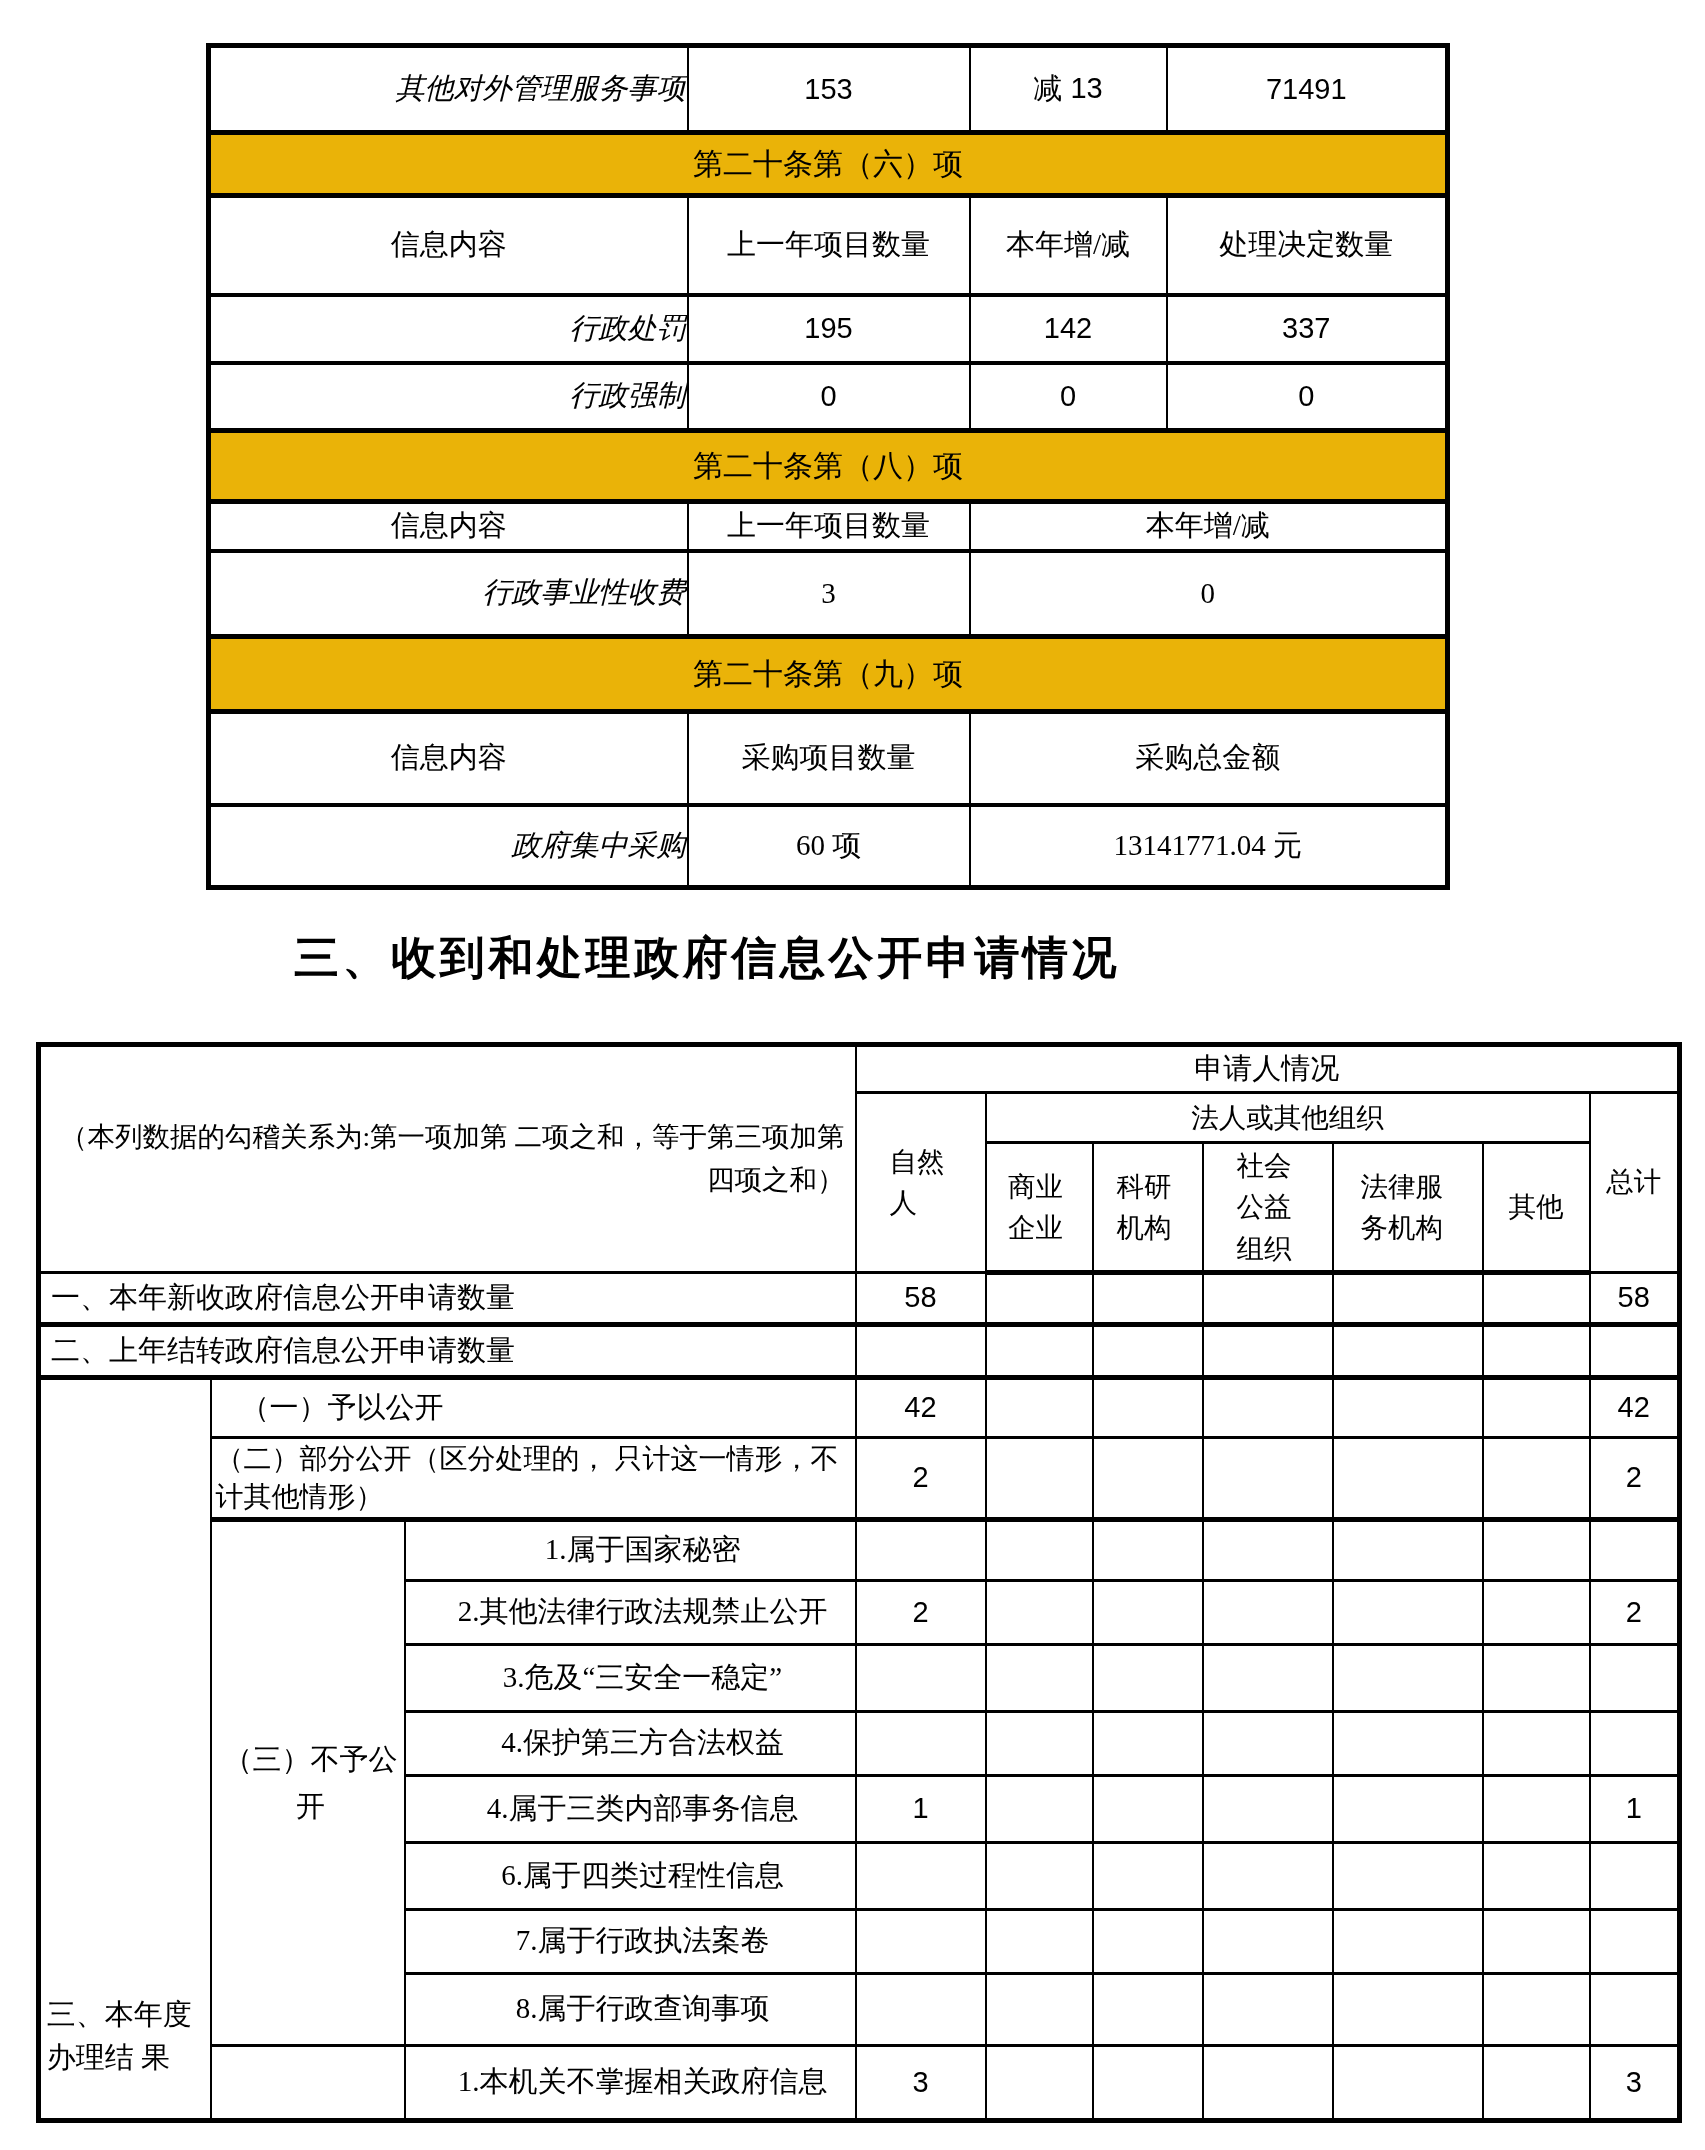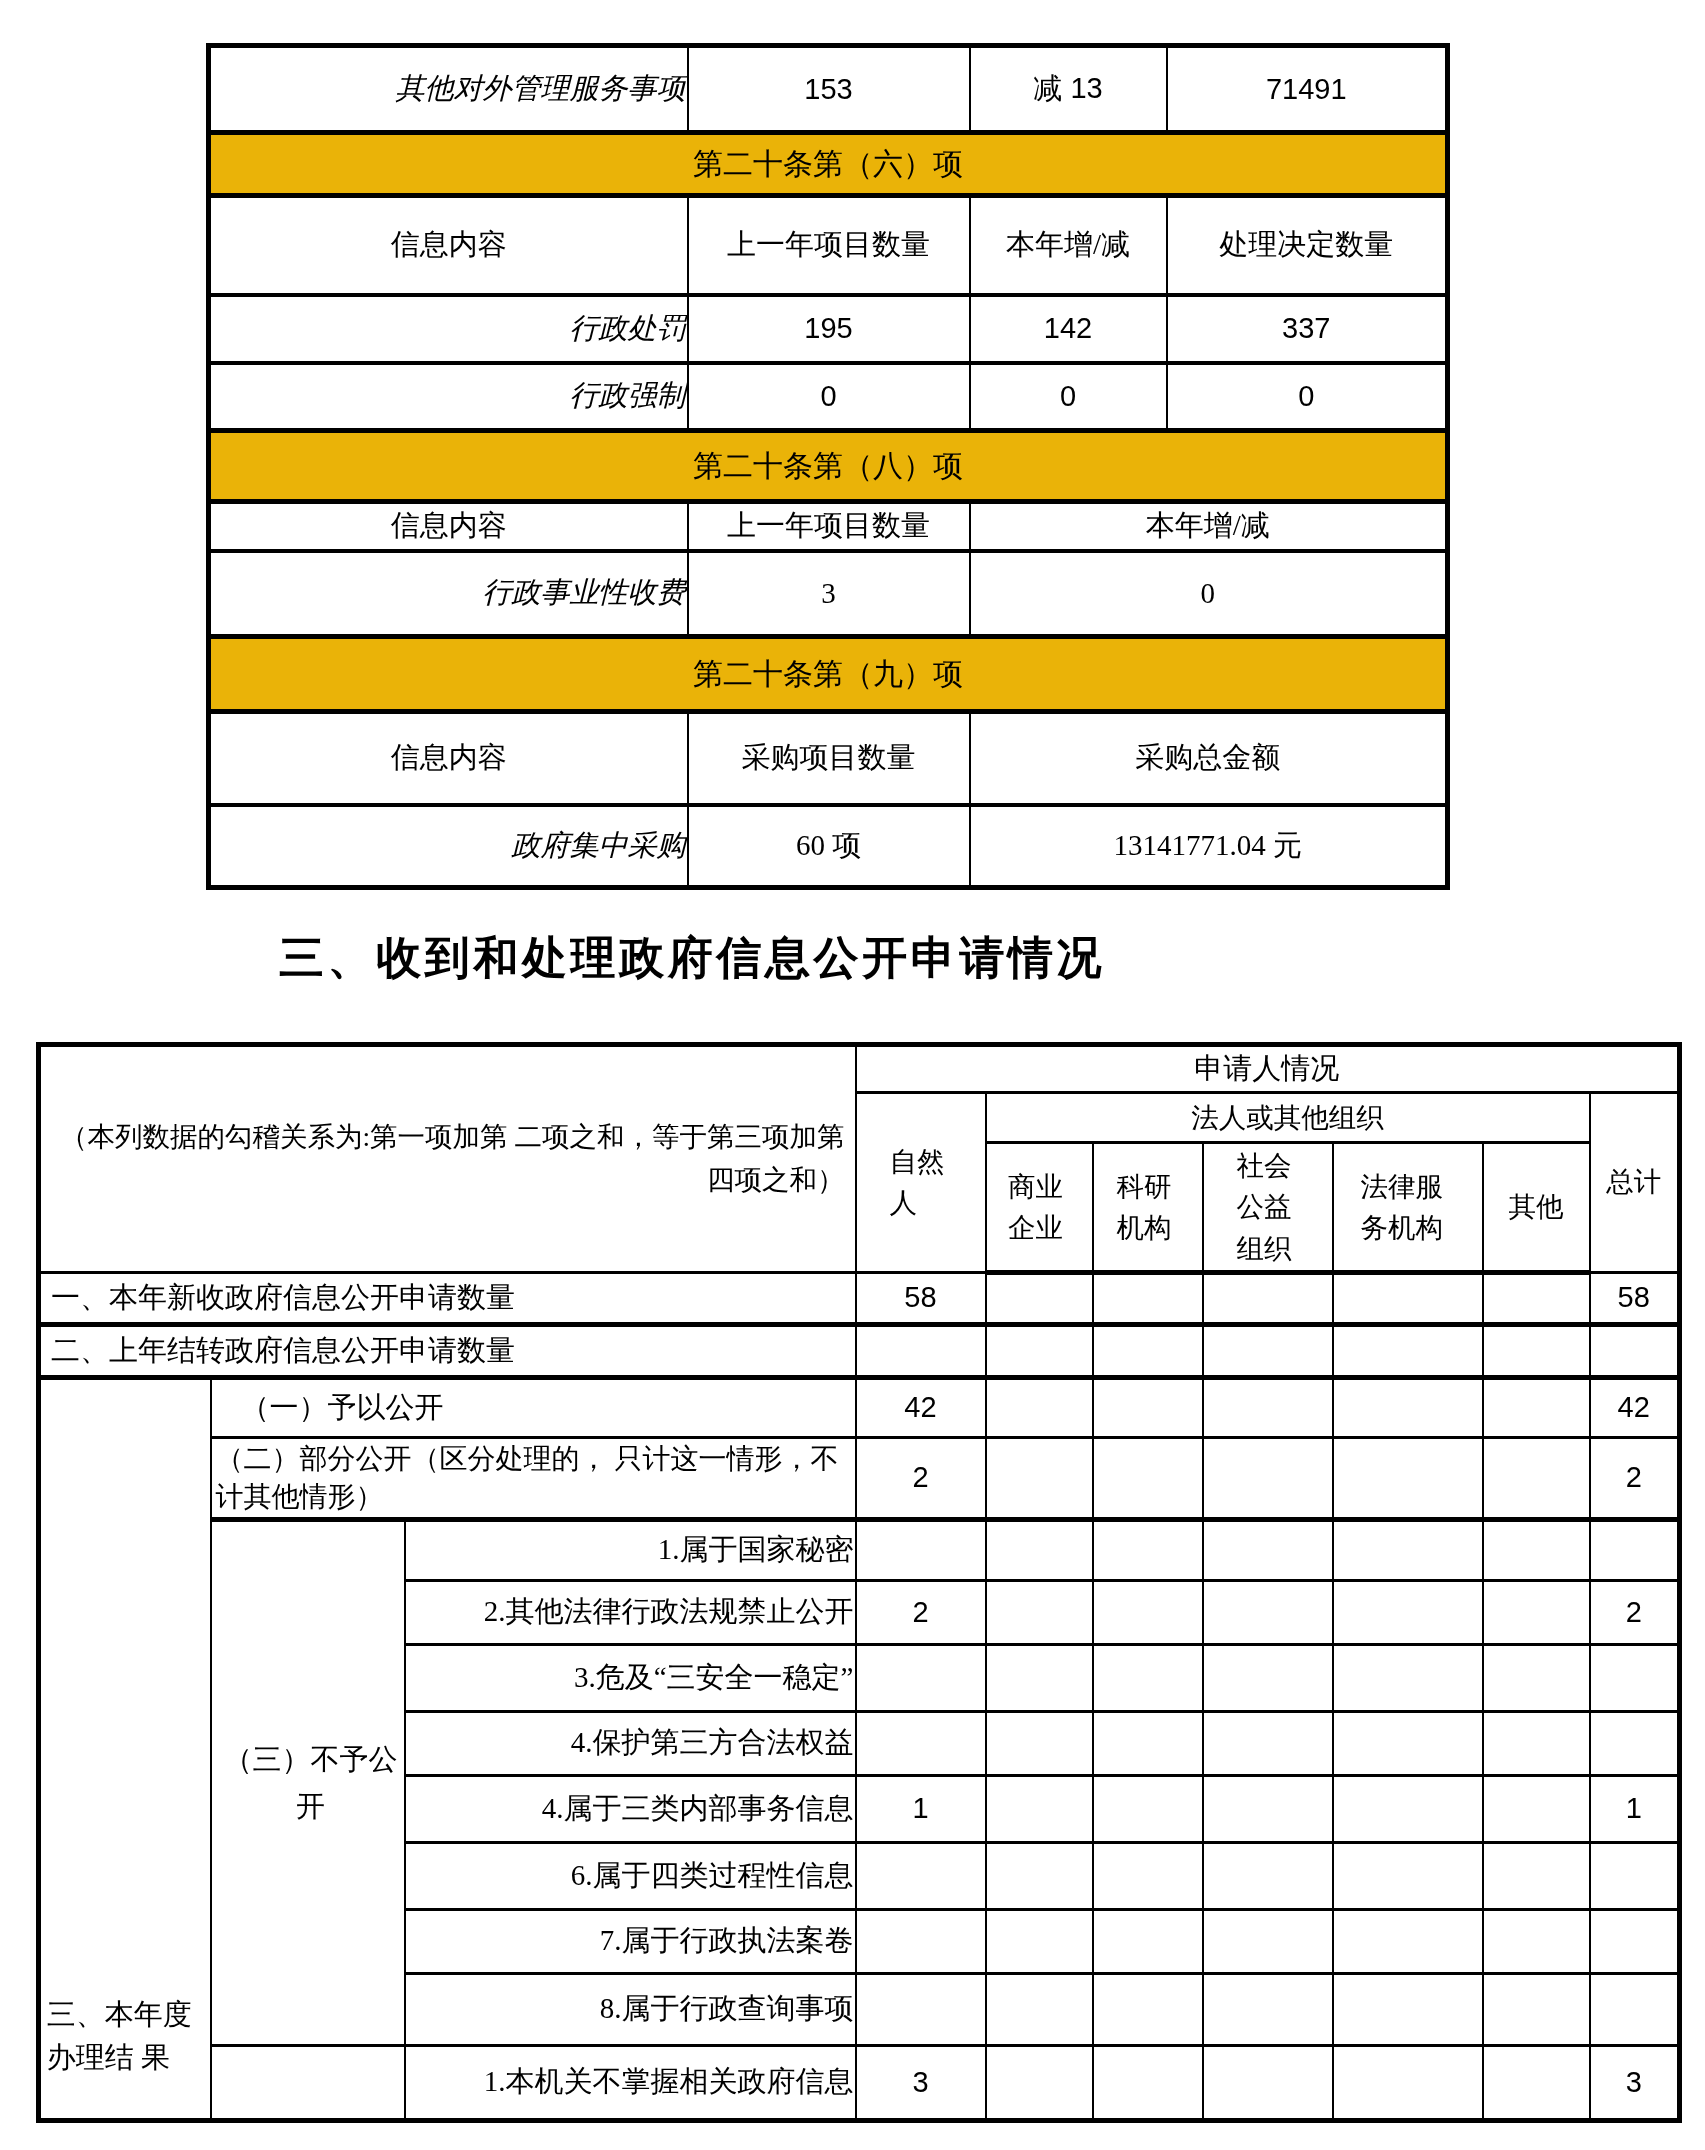--- a/index.html
+++ b/index.html
@@ -14,36 +14,36 @@
   .t1{left:206px;top:43px;width:1240px;border:5.8px solid #000;}
   .t1 td{border-top-width:4.3px;border-bottom-width:4.3px;}
   .t1 .blue td{background:#eab308;text-align:center;font-size:30px;border-top-width:5px;border-bottom-width:5px;}
   .t1 .hdr td{text-align:center;}
   .lbl{text-align:right;padding-left:16px;font-style:italic;}
   .num{font-family:"Liberation Sans","DejaVu Sans",sans-serif;text-align:center;}
   .num-serif{text-align:center;}
 
   
   .heading{
-    position:absolute;left:279px;top:928px;
+    position:absolute;left:294px;top:928px;
     font-family:"Liberation Sans","DejaVu Sans",sans-serif;
     font-weight:bold;font-size:45px;letter-spacing:3.6px;white-space:nowrap;
   }
 
   
   .t2{left:36px;top:1042px;width:1642px;border:5.8px solid #000;font-size:28px;}
   .t2 td{border-width:3.6px 2.9px;}
   .t2 .num{font-size:29px;}
   .ctr{text-align:center;}
   .hsmall{font-size:27.5px;}
   .note{text-align:right;padding:0 10px;font-size:27.5px;line-height:1.55;}
   .lblrow{text-align:left;padding-left:10px;}
   .lbl2{text-align:left;padding-left:29px;}
   .small{font-size:28px;padding-left:4px;margin-top:26px;}
-  .lbl3{text-align:right;padding-left:26px;}
+  .lbl3{text-align:center;padding-left:26px;}
   .groupA{vertical-align:bottom;text-align:left;padding:0 2.9px 38px 5.8px;line-height:1.5;}
   .groupB{vertical-align:middle;text-align:center;padding-left:7.2px;line-height:1.6;}
   .w2{width:62px;margin:0 auto;line-height:1.5;text-align:left;}
   .w3{width:94px;margin:0 auto;line-height:1.5;text-align:left;}
   tr.hh3 td{border-bottom-width:5px;}
   tr.rnew td,tr.rcarry td{border-bottom-width:5.8px;}
   tr.rpartial td{border-bottom-width:5px;}
 </style>
 </head>
 <body>

